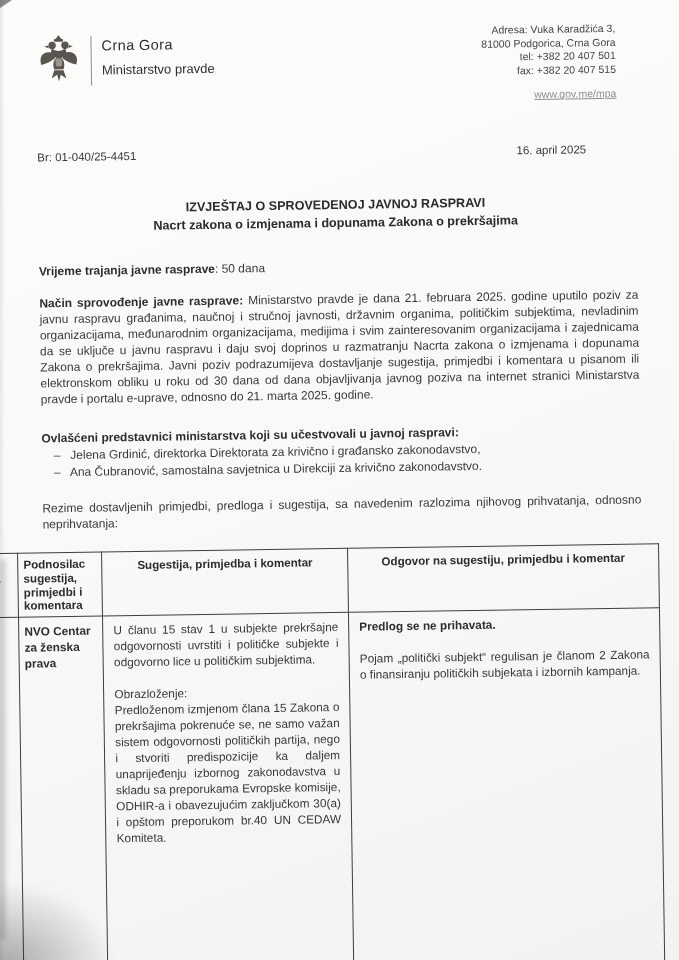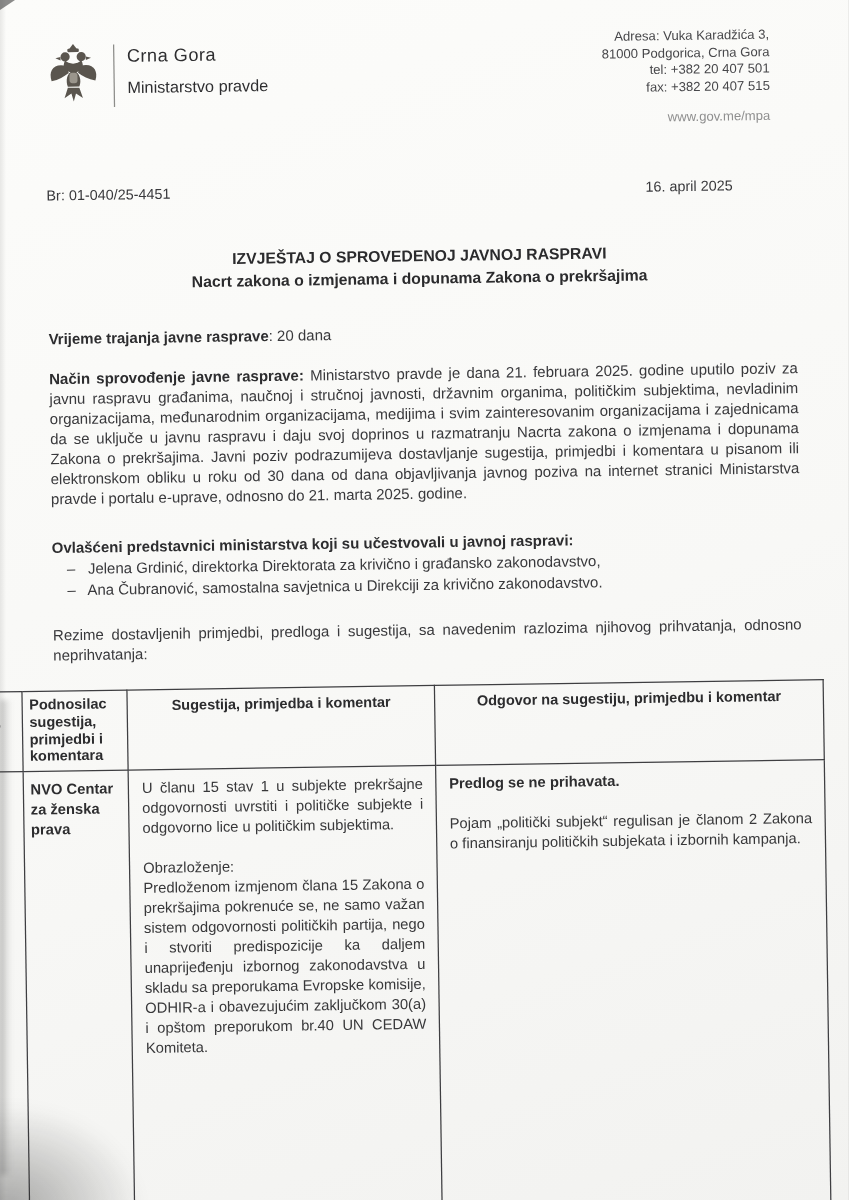--- a/index.html
+++ b/index.html
@@ -14,21 +14,21 @@
   
   .brand{position:absolute;left:42px;top:30px;display:flex;align-items:flex-start;}
   .emblem{width:46px;height:52px;display:block;}
   .brand-sep{width:1px;height:50px;background:#8d8d8a;margin:2px 10px 0 9px;}
   .brand-name{font-size:14.5px;letter-spacing:.4px;color:#2e2e30;padding-top:4px;}
   .brand-sub{font-size:13px;margin-top:9px;color:#2e2e30;}
 
   .contact{position:absolute;right:57px;top:26px;text-align:right;
            font-size:10.5px;line-height:13.6px;color:#47474a;}
   .contact .web{display:inline-block;margin-top:11px;color:#8f8f8f;
-                }
+                text-decoration:underline;}
 
   .meta{position:absolute;left:42px;right:88px;top:147px;display:flex;
         justify-content:space-between;font-size:11.5px;color:#39393c;}
 
   .title{position:absolute;left:10px;right:10px;top:197px;text-align:center;
          font-weight:700;font-size:12.6px;line-height:17.5px;color:#2b2b2d;}
 
   .block{position:absolute;left:42px;right:38px;font-size:12px;
          line-height:16px;color:#39393c;}
   .justify{text-align:justify;}
@@ -111,21 +111,21 @@
     <div class="meta">
       <span>Br: 01-040/25-4451</span>
       <span>16. april 2025</span>
     </div>
 
     <div class="title">
       <div>IZVJEŠTAJ O SPROVEDENOJ JAVNOJ RASPRAVI</div>
       <div>Nacrt zakona o izmjenama i dopunama Zakona o prekršajima</div>
     </div>
 
-    <p class="block" id="duration"><b class="bold">Vrijeme trajanja javne rasprave</b><span>: 20 dana</span></p>
+    <p class="block" id="duration"><b class="bold">Vrijeme trajanja javne rasprave</b><span>: 50 dana</span></p>
 
     <p class="block justify" id="method"><b class="bold">Način sprovođenje javne rasprave:</b> <span>Ministarstvo pravde je dana 21. februara 2025. godine uputilo poziv za javnu raspravu građanima, naučnoj i stručnoj javnosti, državnim organima, političkim subjektima, nevladinim organizacijama, međunarodnim organizacijama, medijima i svim zainteresovanim organizacijama i zajednicama da se uključe u javnu raspravu i daju svoj doprinos u razmatranju Nacrta zakona o izmjenama i dopunama Zakona o prekršajima. Javni poziv podrazumijeva dostavljanje sugestija, primjedbi i komentara u pisanom ili elektronskom obliku u roku od 30 dana od dana objavljivanja javnog poziva na internet stranici Ministarstva pravde i portalu e-uprave, odnosno do 21. marta 2025. godine.</span></p>
 
     <p class="block" id="reps-label">Ovlašćeni predstavnici ministarstva koji su učestvovali u javnoj raspravi:</p>
 
     <div class="block" id="rep-list">
       <p>–   Jelena Grdinić, direktorka Direktorata za krivično i građansko zakonodavstvo,</p>
       <p>–   Ana Čubranović, samostalna savjetnica u Direkciji za krivično zakonodavstvo.</p>
     </div>
 

